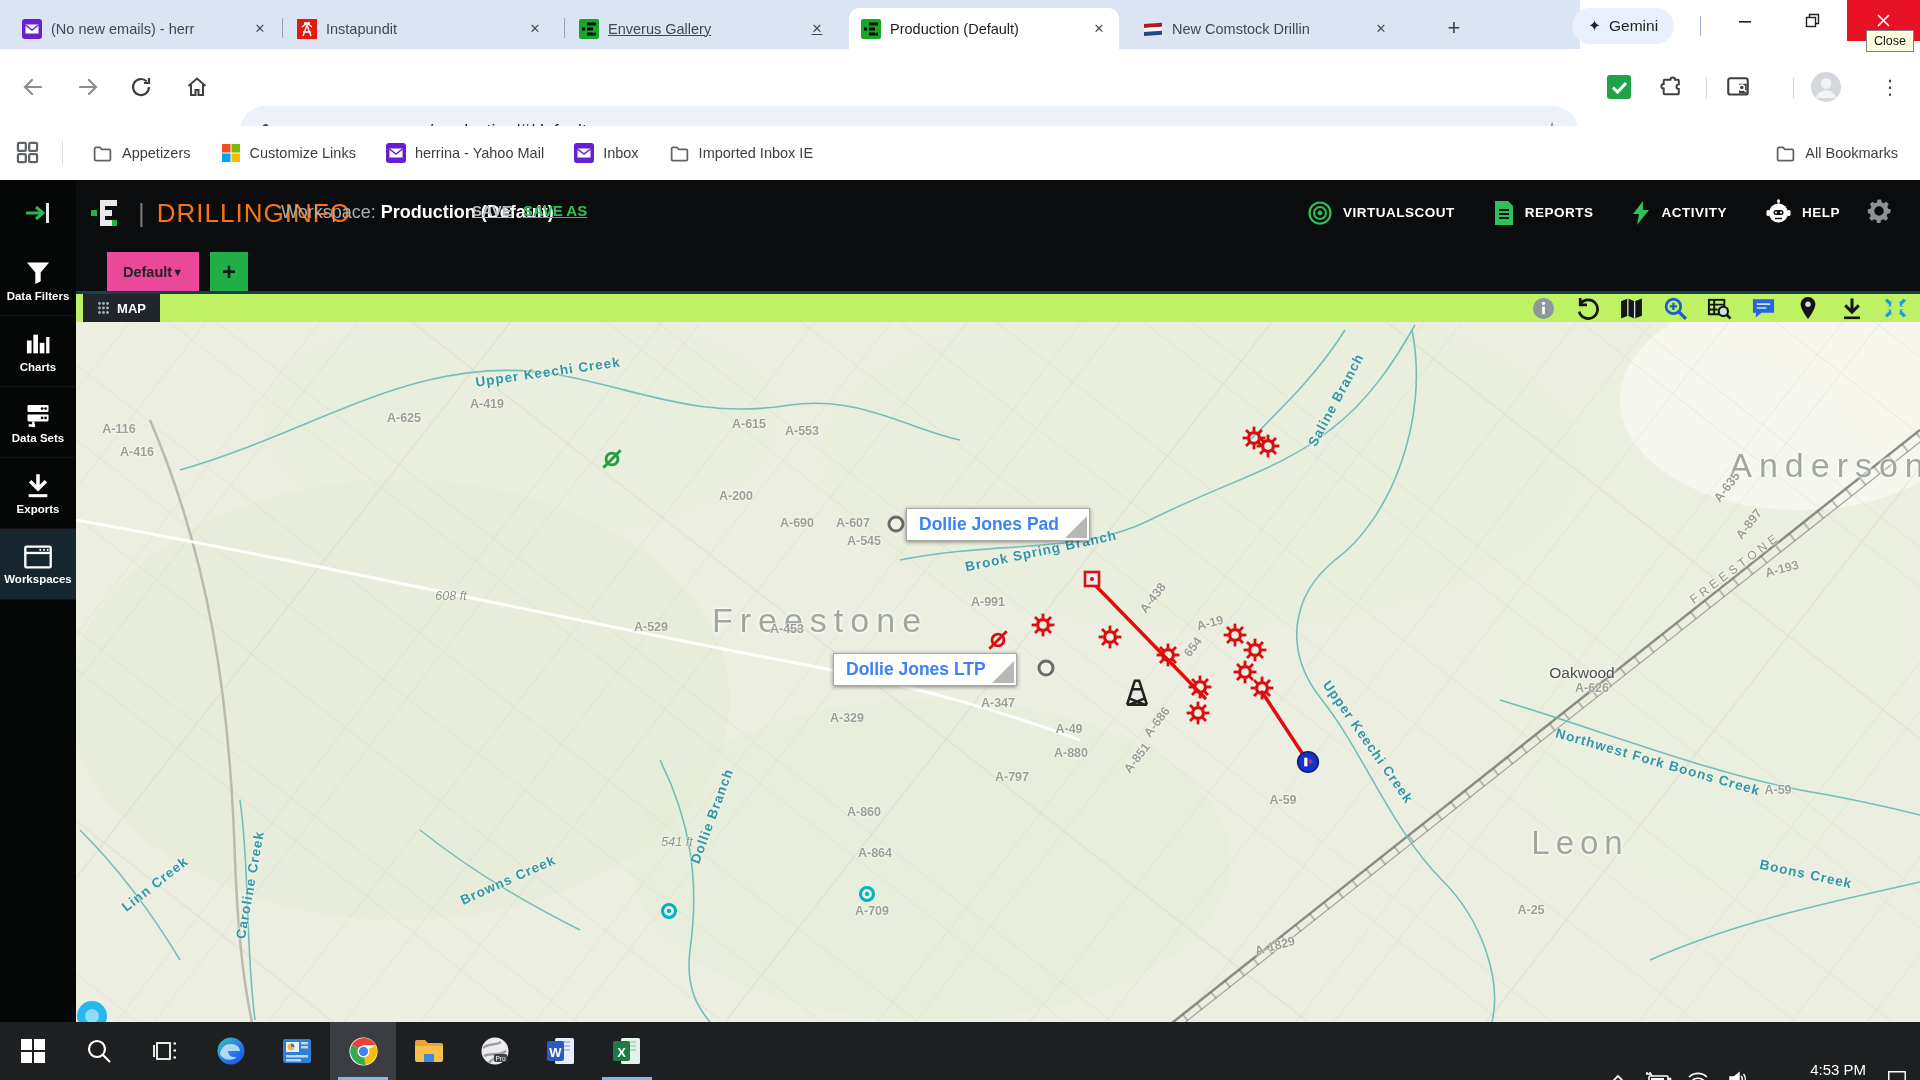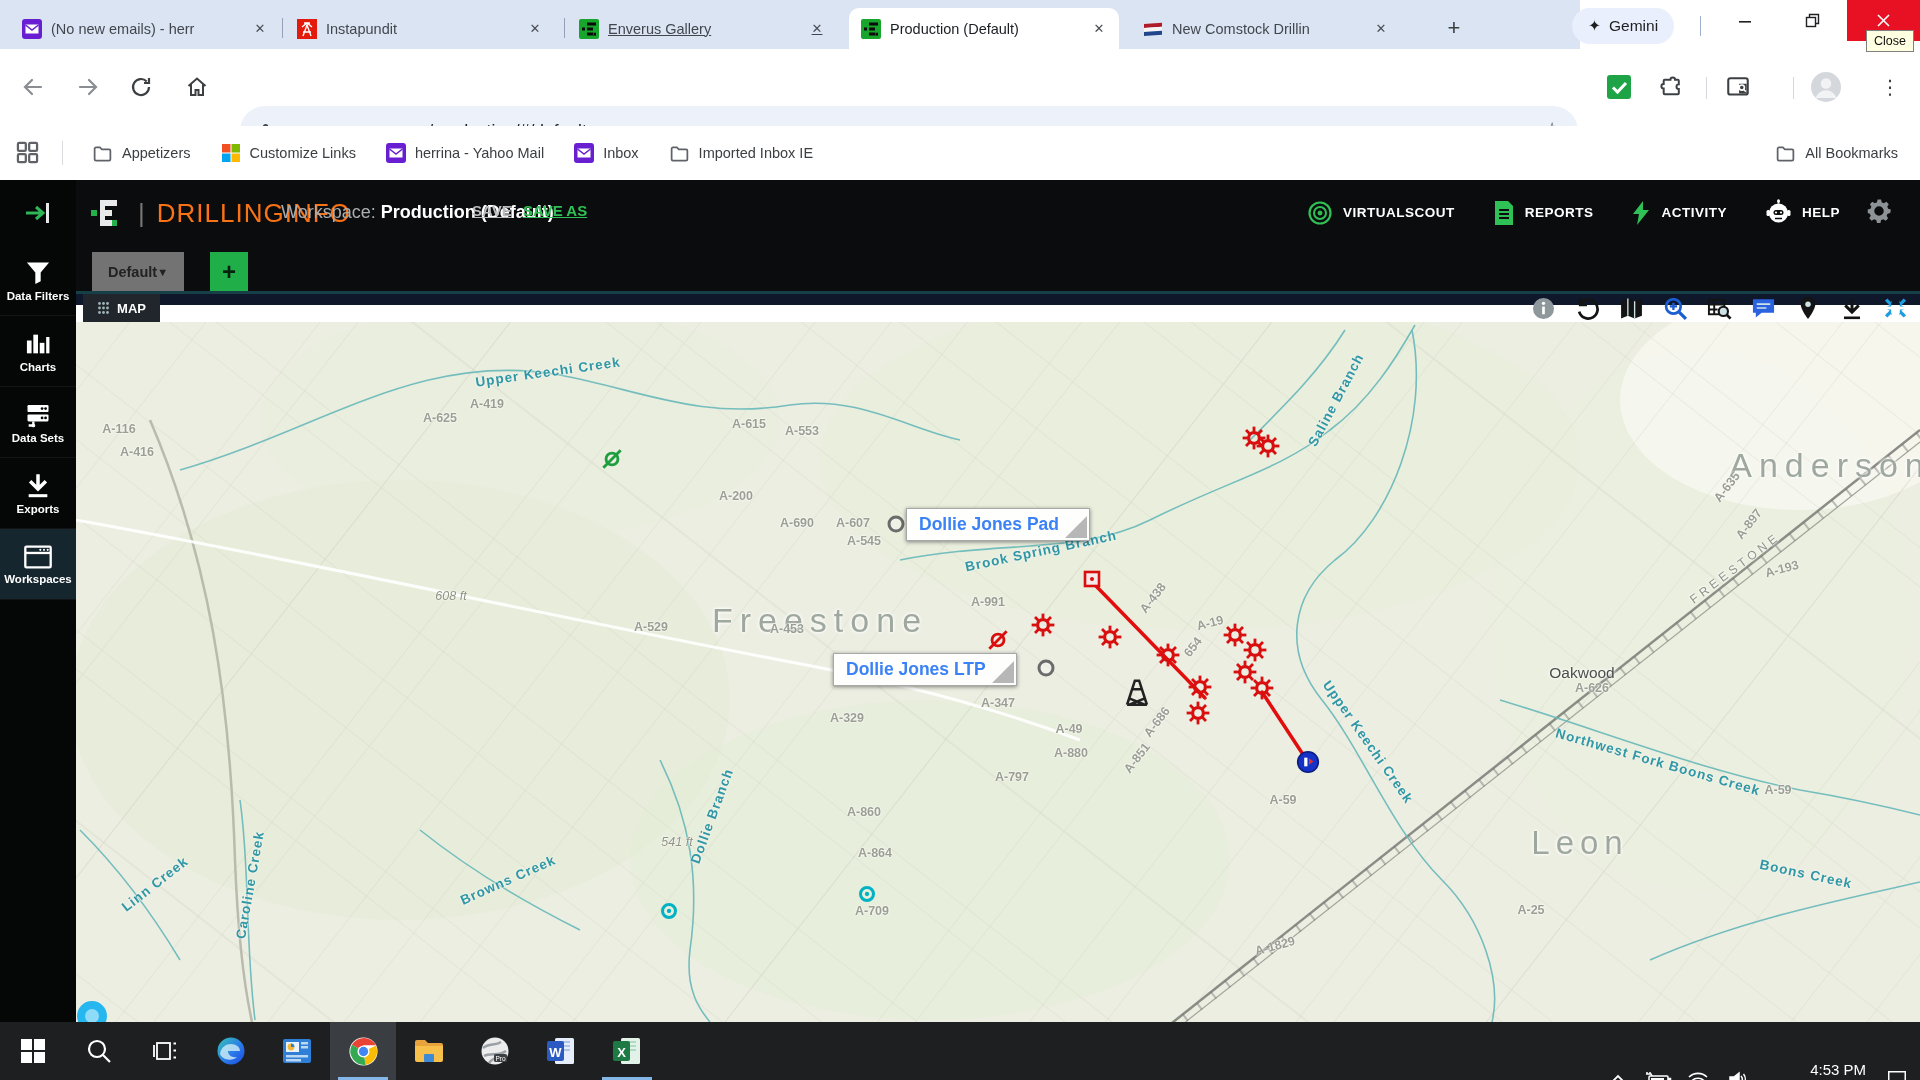--- a/index.html
+++ b/index.html
@@ -65,27 +65,27 @@
 
   
   #sidebar{position:absolute;left:0;top:180px;width:76px;height:842px;background:#050707;}
   #sbtop{height:65px;display:flex;align-items:center;justify-content:center;}
   .sbitem{height:70px;display:flex;flex-direction:column;align-items:center;justify-content:center;gap:3px;
           color:#fff;font-size:11.5px;font-weight:700;border-bottom:1px solid #121416;}
   .sbitem.active{background:#16262e;}
 
   
   #wsbar{position:absolute;left:76px;top:245px;width:1844px;height:46px;background:#0b0c0d;}
-  #wstab{position:absolute;left:16px;top:7px;width:92px;height:39px;background:#737373;display:flex;align-items:center;
+  #wstab{position:absolute;left:31px;top:7px;width:92px;height:39px;background:#ec4899;display:flex;align-items:center;
          justify-content:center;font-size:14.5px;font-weight:700;color:#222;}
   #wsplus{position:absolute;left:134px;top:7px;width:38px;height:39px;background:#1fae47;color:#07230f;display:flex;
           align-items:center;justify-content:center;font-size:24px;font-weight:700;}
 
   
-  #mapbar{position:absolute;left:76px;top:291px;width:1844px;height:14px;background:#0f172a;border-top:3px solid #163f47;box-sizing:border-box;}
+  #mapbar{position:absolute;left:76px;top:291px;width:1844px;height:31px;background:#bef264;border-top:3px solid #163f47;box-sizing:border-box;}
   #maptab{position:absolute;left:7px;top:0;width:77px;height:28px;background:#20262b;color:#fff;display:flex;
           align-items:center;justify-content:center;gap:8px;font-size:13px;font-weight:700;}
   #maptools{position:absolute;right:12px;top:0;height:28px;display:flex;align-items:center;gap:19px;}
   .mtico{width:25px;height:25px;display:flex;align-items:center;justify-content:center;}
 
   
   #map{position:absolute;left:76px;top:322px;width:1844px;height:700px;background:#edeee2;overflow:hidden;}
   #anno{position:absolute;left:-76px;top:-322px;width:1920px;height:1080px;}
   .survey{position:absolute;font-size:12.5px;color:#9b9f93;white-space:nowrap;font-weight:700;
           text-shadow:0 0 2px #fff,0 0 2px #fff;transform:translate(-50%,-50%);}
@@ -621,21 +621,21 @@
           <span class="creek" style="left: 1041px; top: 551px; transform: translate(-50%, -50%) rotate(-12deg);">Brook Spring Branch</span>
           <span class="creek" style="left: 1368px; top: 742px; transform: translate(-50%, -50%) rotate(55deg);">Upper Keechi Creek</span>
           <span class="creek" style="left: 1658px; top: 762px; transform: translate(-50%, -50%) rotate(16deg);">Northwest Fork Boons Creek</span>
           <span class="creek" style="left: 1806px; top: 874px; transform: translate(-50%, -50%) rotate(12deg);">Boons Creek</span>
           <span class="creek" style="left: 155px; top: 884px; transform: translate(-50%, -50%) rotate(-38deg);">Linn Creek</span>
           <span class="creek" style="left: 250px; top: 885px; transform: translate(-50%, -50%) rotate(-80deg);">Caroline Creek</span>
           <span class="creek" style="left: 508px; top: 880px; transform: translate(-50%, -50%) rotate(-24deg);">Browns Creek</span>
           <span class="creek" style="left: 712px; top: 816px; transform: translate(-50%, -50%) rotate(-70deg);">Dollie Branch</span>
           <span class="survey" style="left: 119px; top: 429px; transform: translate(-50%, -50%) rotate(0deg);">A-116</span>
           <span class="survey" style="left: 137px; top: 452px; transform: translate(-50%, -50%) rotate(0deg);">A-416</span>
-          <span class="survey" style="left: 404px; top: 418px; transform: translate(-50%, -50%) rotate(0deg); margin-left: 36px;">A-625</span>
+          <span class="survey" style="left: 404px; top: 418px; transform: translate(-50%, -50%) rotate(0deg);">A-625</span>
           <span class="survey" style="left: 487px; top: 404px; transform: translate(-50%, -50%) rotate(0deg);">A-419</span>
           <span class="survey" style="left: 749px; top: 424px; transform: translate(-50%, -50%) rotate(0deg);">A-615</span>
           <span class="survey" style="left: 802px; top: 431px; transform: translate(-50%, -50%) rotate(0deg);">A-553</span>
           <span class="survey" style="left: 736px; top: 496px; transform: translate(-50%, -50%) rotate(0deg);">A-200</span>
           <span class="survey" style="left: 797px; top: 523px; transform: translate(-50%, -50%) rotate(0deg);">A-690</span>
           <span class="survey" style="left: 853px; top: 523px; transform: translate(-50%, -50%) rotate(0deg);">A-607</span>
           <span class="survey" style="left: 864px; top: 541px; transform: translate(-50%, -50%) rotate(0deg);">A-545</span>
           <span class="survey" style="left: 988px; top: 602px; transform: translate(-50%, -50%) rotate(0deg);">A-991</span>
           <span class="survey" style="left: 651px; top: 627px; transform: translate(-50%, -50%) rotate(0deg);">A-529</span>
           <span class="survey" style="left: 787px; top: 629px; transform: translate(-50%, -50%) rotate(0deg);">A-453</span>

